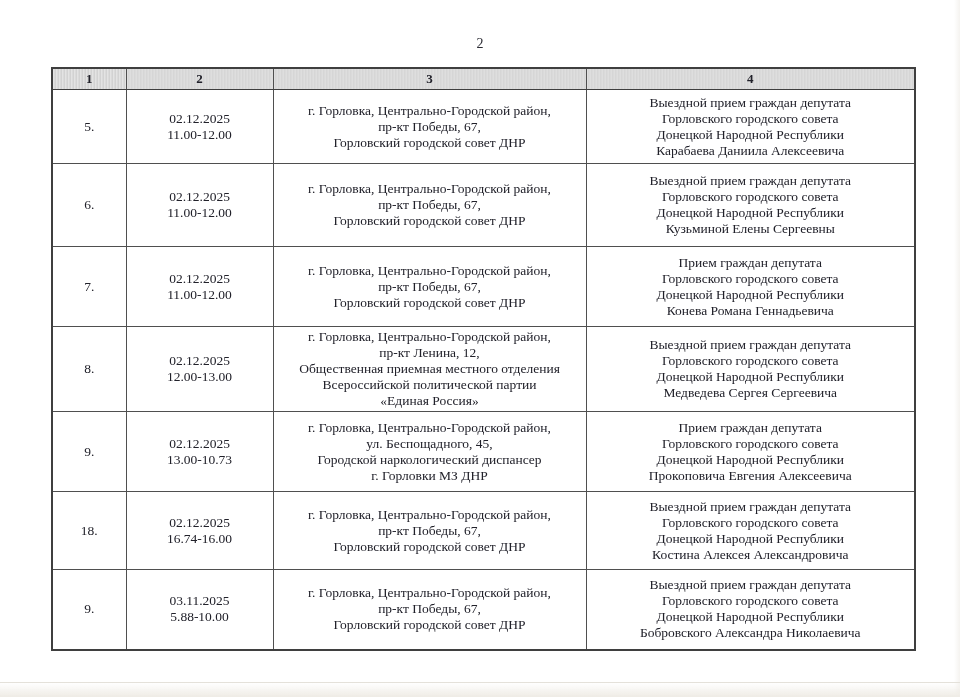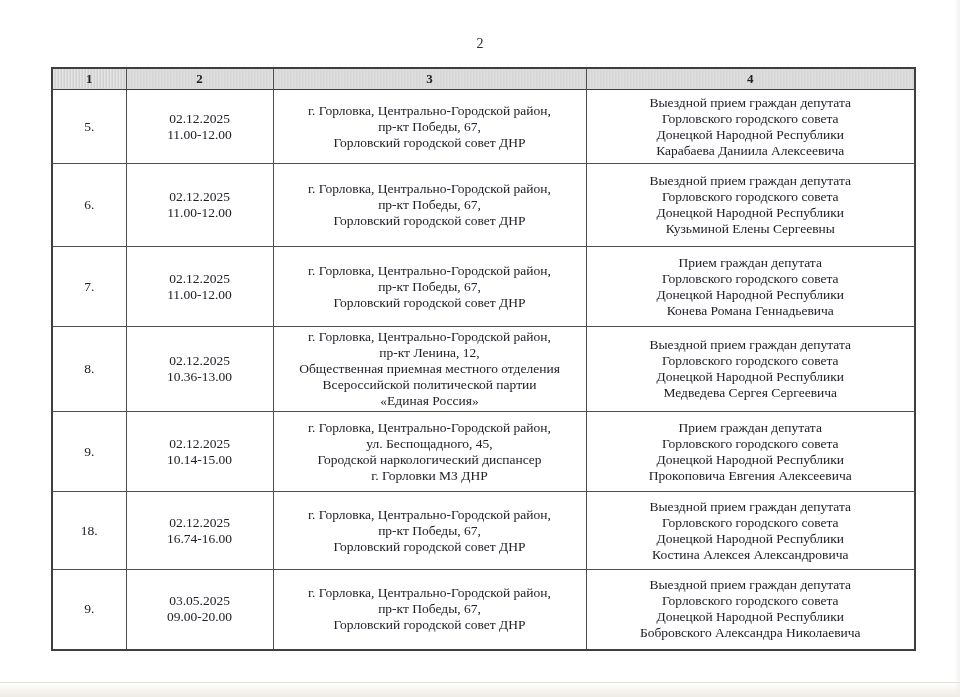--- a/index.html
+++ b/index.html
@@ -150,37 +150,37 @@
 Горловский городской совет ДНР</td>
       <td class="cell-multiline">Прием граждан депутата
 Горловского городского совета
 Донецкой Народной Республики
 Конева Романа Геннадьевича</td>
     </tr>
     <tr>
       <td class="cell-num">8.</td>
       <td>
         <div>02.12.2025</div>
-        <div>10.36-13.00</div>
+        <div>12.00-13.00</div>
       </td>
       <td class="cell-multiline">г. Горловка, Центрально-Городской район,
 пр-кт Ленина, 12,
 Общественная приемная местного отделения
 Всероссийской политической партии
 «Единая Россия»</td>
       <td class="cell-multiline">Выездной прием граждан депутата
 Горловского городского совета
 Донецкой Народной Республики
 Медведева Сергея Сергеевича</td>
     </tr>
     <tr>
       <td class="cell-num">9.</td>
       <td>
         <div>02.12.2025</div>
-        <div>10.14-15.00</div>
+        <div>13.00-10.73</div>
       </td>
       <td class="cell-multiline">г. Горловка, Центрально-Городской район,
 ул. Беспощадного, 45,
 Городской наркологический диспансер
 г. Горловки МЗ ДНР</td>
       <td class="cell-multiline">Прием граждан депутата
 Горловского городского совета
 Донецкой Народной Республики
 Прокоповича Евгения Алексеевича</td>
     </tr>
@@ -194,22 +194,22 @@
 пр-кт Победы, 67,
 Горловский городской совет ДНР</td>
       <td class="cell-multiline">Выездной прием граждан депутата
 Горловского городского совета
 Донецкой Народной Республики
 Костина Алексея Александровича</td>
     </tr>
     <tr>
       <td class="cell-num">9.</td>
       <td>
-        <div>03.05.2025</div>
-        <div>09.00-20.00</div>
+        <div>03.11.2025</div>
+        <div>5.88-10.00</div>
       </td>
       <td class="cell-multiline">г. Горловка, Центрально-Городской район,
 пр-кт Победы, 67,
 Горловский городской совет ДНР</td>
       <td class="cell-multiline">Выездной прием граждан депутата
 Горловского городского совета
 Донецкой Народной Республики
 Бобровского Александра Николаевича</td>
     </tr>
   </tbody>

